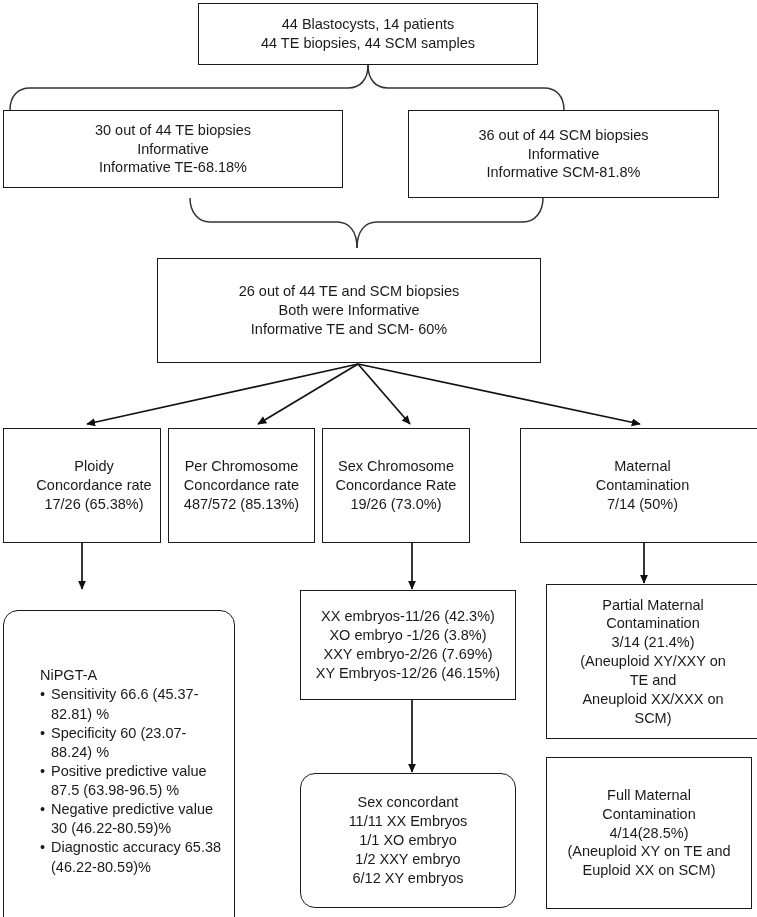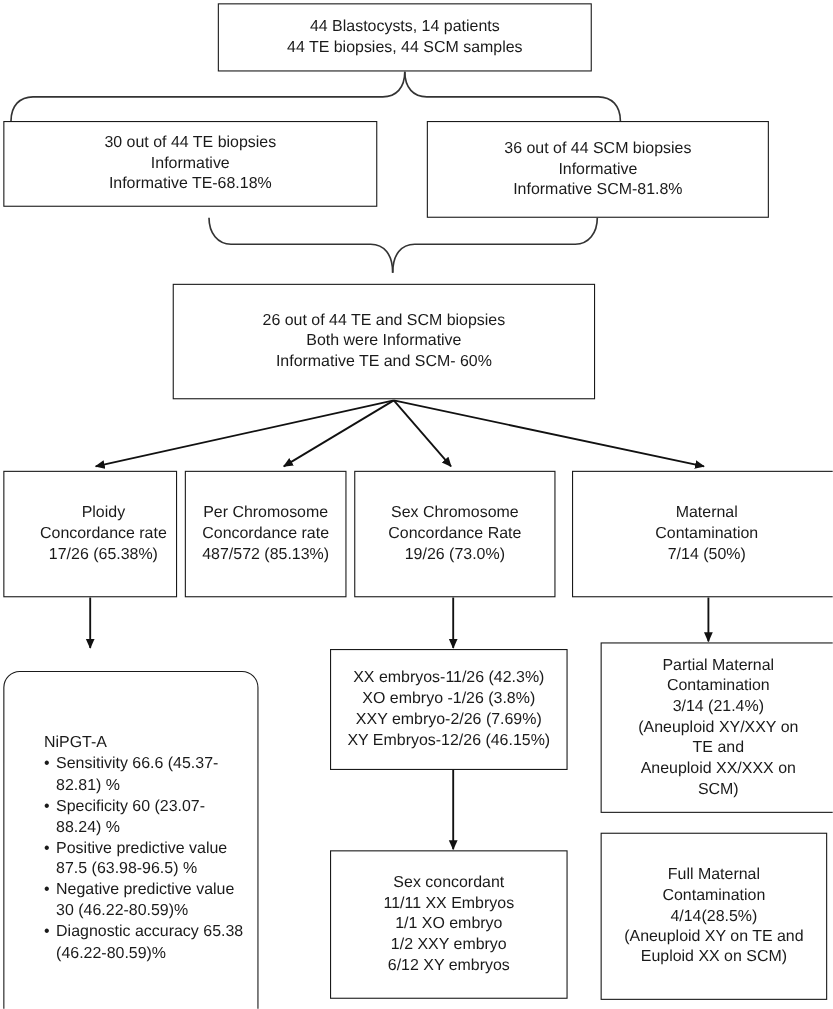--- a/index.html
+++ b/index.html
@@ -91,21 +91,21 @@
     <span class="txt">44 Blastocysts, 14 patients
 44 TE biopsies, 44 SCM samples</span>
   </div>
 
   <div class="box" style="left:3px;top:110px;width:340px;height:78px;">
     <span class="txt">30 out of 44 TE biopsies
 Informative
 Informative TE-68.18%</span>
   </div>
 
-  <div class="box" style="left:388px;top:110px;width:311px;height:88px;">
+  <div class="box" style="left:408px;top:110px;width:311px;height:88px;">
     <span class="txt">36 out of 44 SCM biopsies
 Informative
 Informative SCM-81.8%</span>
   </div>
 
   <div class="box" style="left:157px;top:258px;width:384px;height:105px;">
     <span class="txt">26 out of 44 TE and SCM biopsies
 Both were Informative
 Informative TE and SCM- 60%</span>
   </div>
@@ -115,21 +115,21 @@
 Concordance rate
 17/26 (65.38%)</span>
   </div>
 
   <div class="box" style="left:168px;top:428px;width:147px;height:115px;">
     <span class="txt">Per Chromosome
 Concordance rate
 487/572 (85.13%)</span>
   </div>
 
-  <div class="box" style="left:322px;top:428px;width:183px;height:115px;justify-content:center;">
+  <div class="box" style="left:322px;top:428px;width:148px;height:115px;justify-content:center;">
     <span class="txt">Sex Chromosome
 Concordance Rate
 19/26 (73.0%)</span>
   </div>
 
   <div class="box" style="left:520px;top:428px;width:245px;height:115px;">
     <span class="txt">Maternal
 Contamination
 7/14 (50%)</span>
   </div>
@@ -147,21 +147,21 @@
     </div>
   </div>
 
   <div class="box" style="left:300px;top:590px;width:216px;height:110px;">
     <span class="txt">XX embryos-11/26 (42.3%)
 XO embryo -1/26 (3.8%)
 XXY embryo-2/26 (7.69%)
 XY Embryos-12/26 (46.15%)</span>
   </div>
 
-  <div class="box" style="left:300px;top:773px;width:216px;height:135px;">
+  <div class="box" style="left:300px;top:773px;width:216px;height:135px;border-radius:15px;">
     <span class="txt">Sex concordant
 11/11 XX Embryos
 1/1 XO embryo
 1/2 XXY embryo
 6/12 XY embryos</span>
   </div>
 
   <div class="box" style="left:546px;top:584px;width:214px;height:155px;">
     <span class="txt">Partial Maternal
 Contamination

